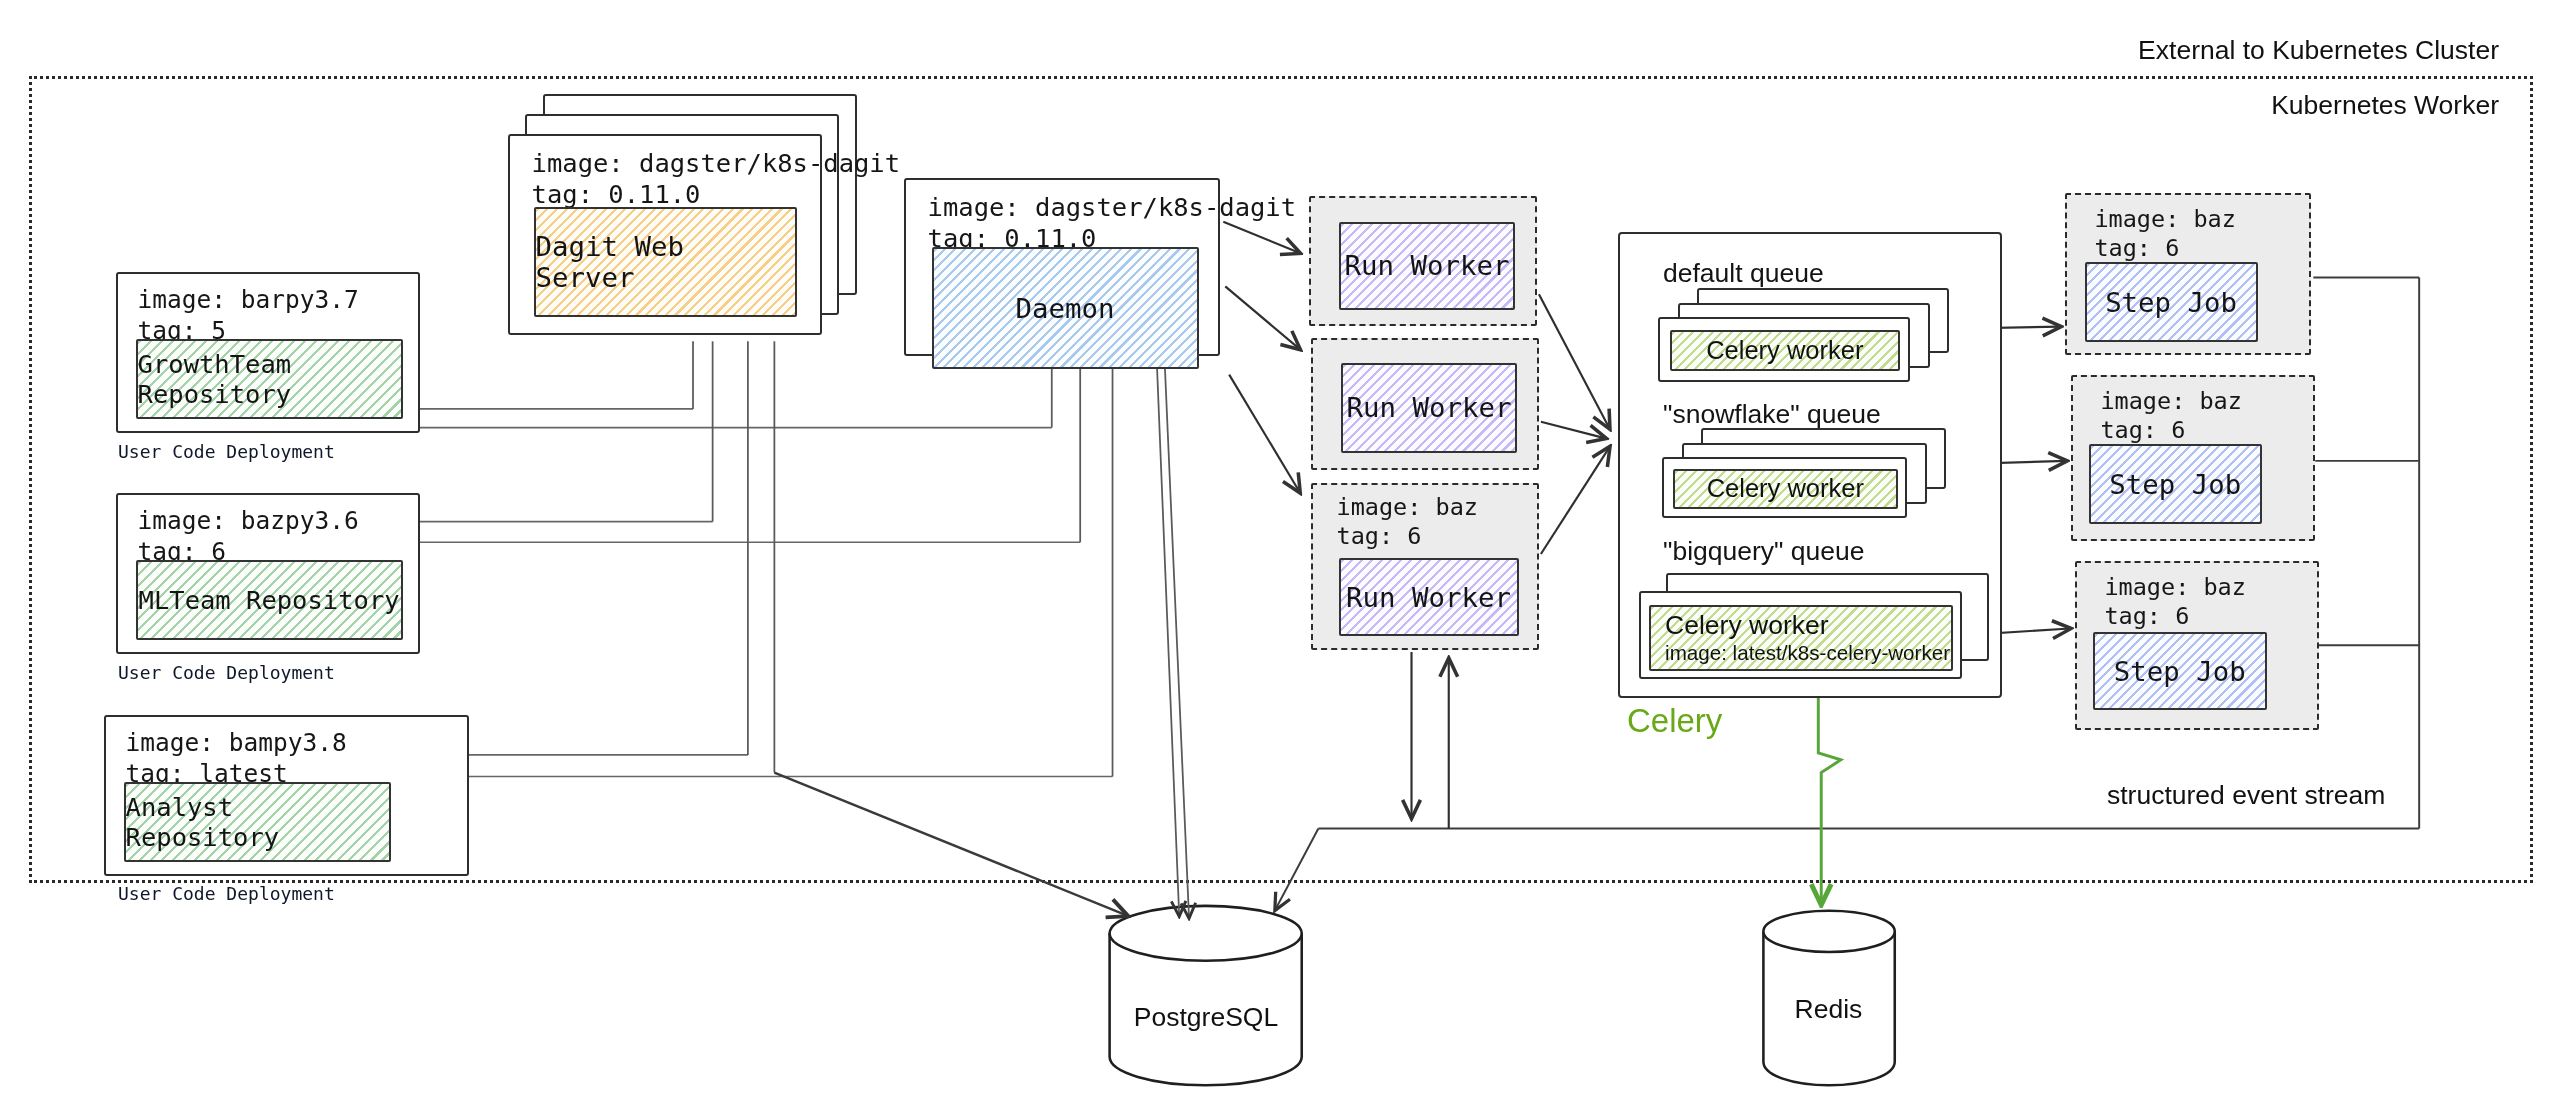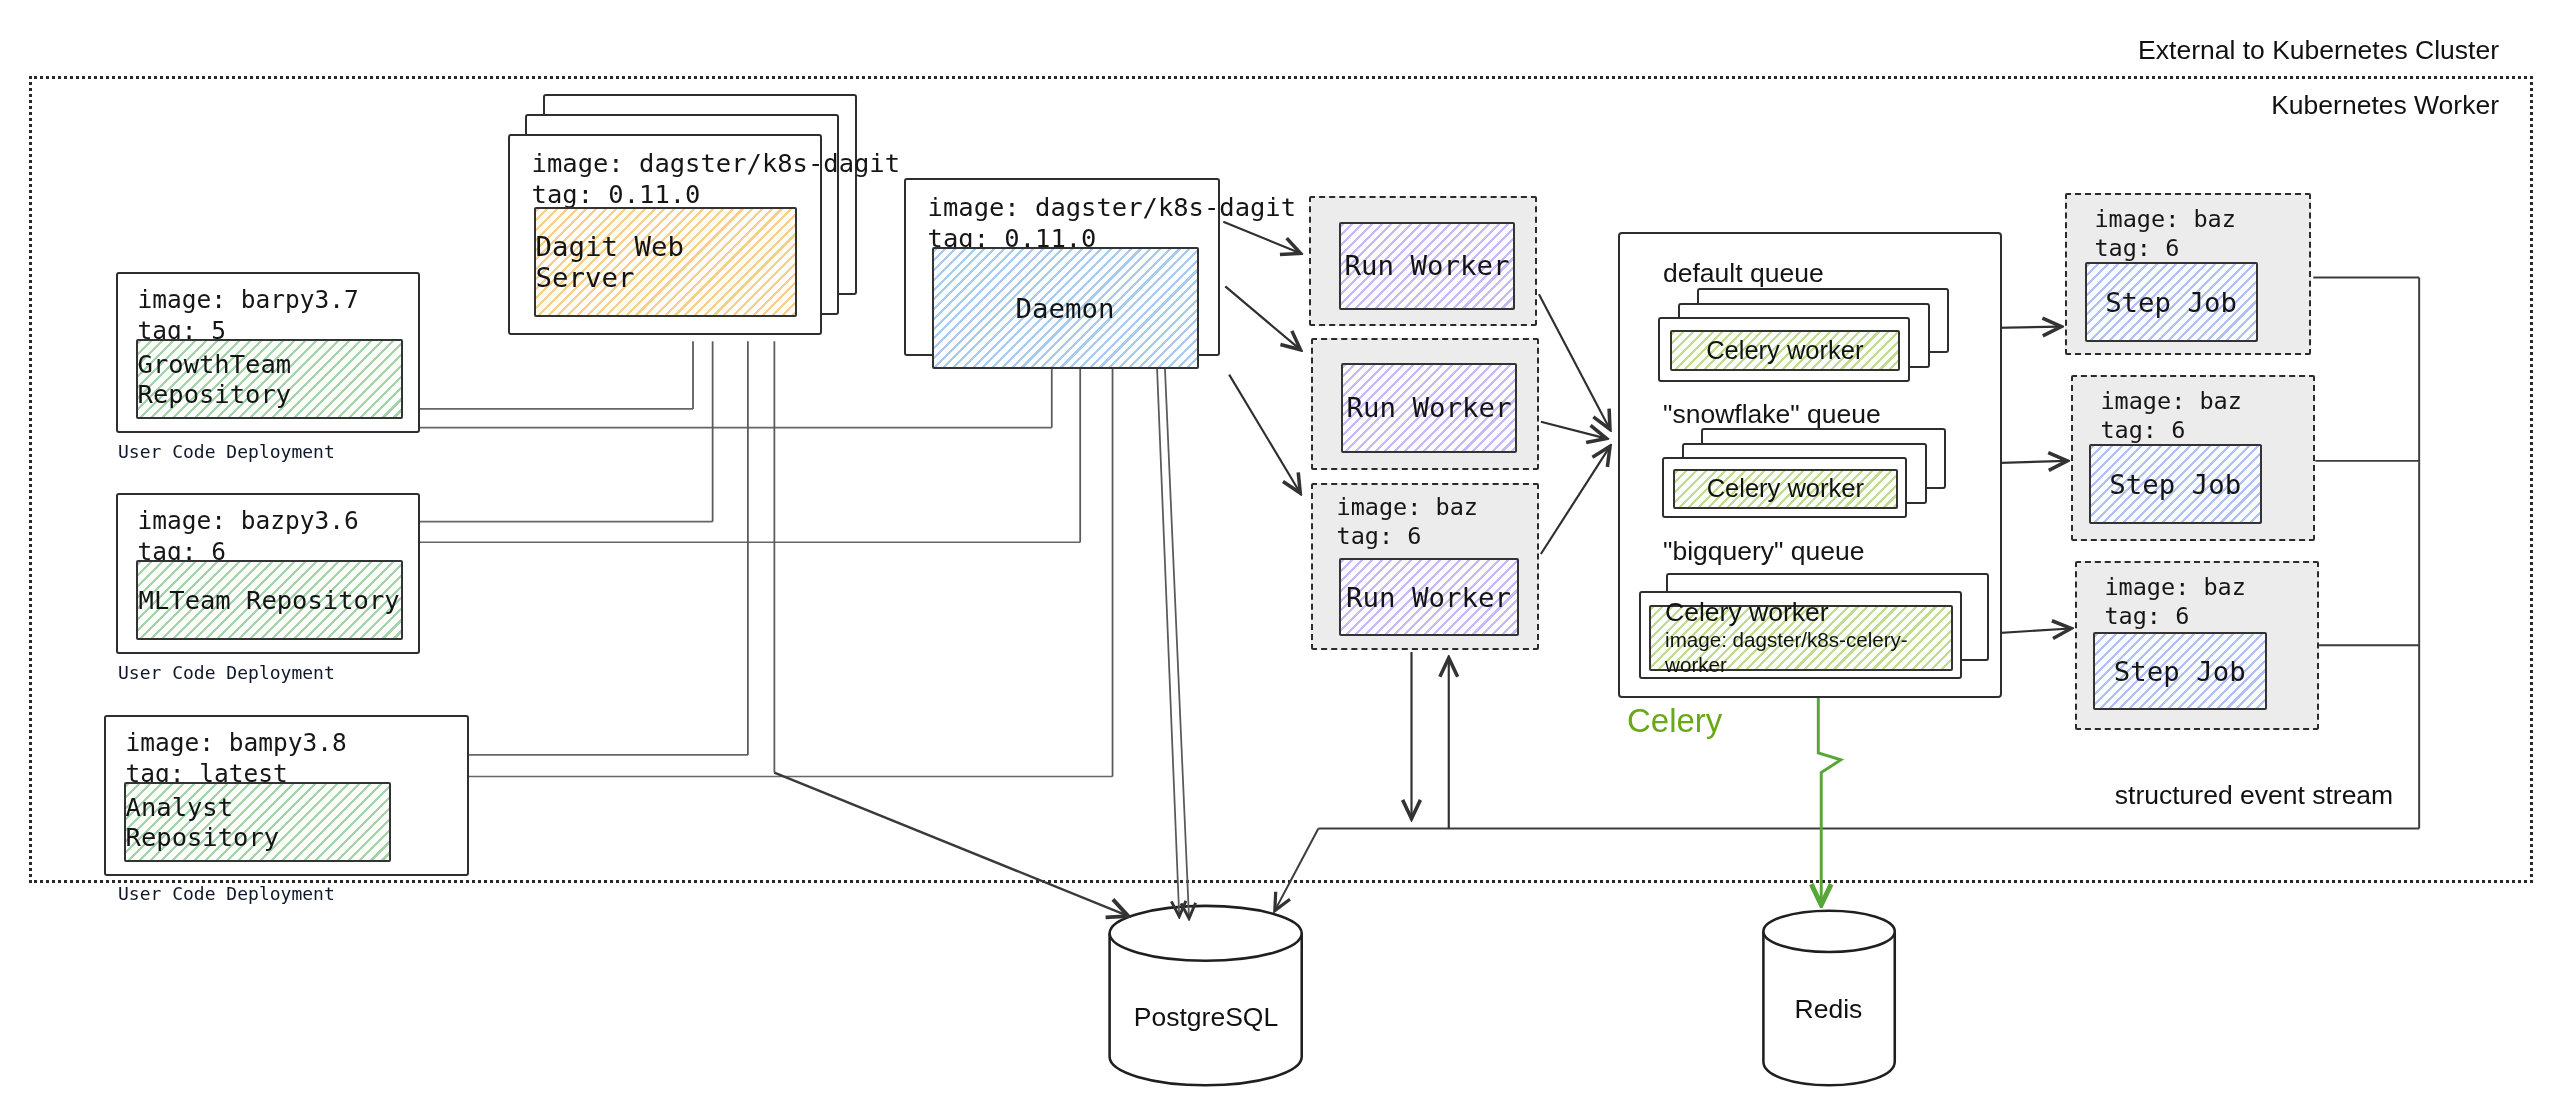--- a/index.html
+++ b/index.html
@@ -214,21 +214,21 @@
       <div class="inner hatch-lime" style="left:8.8px; top:9.8px; width:225px; height:40px;">
         <span class="sans" style="font-size:25.5px;">Celery worker</span>
       </div>
     </div>
 
     <div class="qlabel" style="left:43px; top:302px;">"bigquery" queue</div>
     <div class="layer" style="left:46px; top:339px; width:323px; height:88px;"></div>
     <div class="layer" style="left:18.6px; top:357px; width:323px; height:88px;">
       <div class="inner hatch-lime" style="left:8.8px; top:11.8px; width:304px; height:66px; flex-direction:column; align-items:flex-start; justify-content:center; padding-left:13.7px;">
         <span class="sans" style="font-size:26.5px; line-height:29px;">Celery worker</span>
-        <span class="sans" style="font-size:20.6px; line-height:25.5px;">image: dagster/k8s-celery-worker</span>
+        <span class="sans" style="font-size:20.6px; line-height:25.5px;">image: latest/k8s-celery-worker</span>
       </div>
     </div>
   </div>
   <div class="abs sans" style="left:1627px; top:702px; font-size:33px; color:#69a816;">Celery</div>
 
   <div class="dashedbox" style="left:2065px; top:193px; width:246px; height:162px;">
     <div class="codeline" style="padding:9.8px 0 0 27.4px; font-size:23.5px; line-height:29px;">image: baz</div>
     <div class="codeline" style="padding:0 0 0 27.4px; font-size:23.5px; line-height:29px;">tag: 6</div>
     <div class="inner hatch-indigo" style="left:17.6px; top:67px; width:173px; height:80px;">
       <span class="boxtitle">Step Job</span>
@@ -242,19 +242,19 @@
     </div>
   </div>
   <div class="dashedbox" style="left:2075px; top:561px; width:244px; height:169px;">
     <div class="codeline" style="padding:9.8px 0 0 27.4px; font-size:23.5px; line-height:29px;">image: baz</div>
     <div class="codeline" style="padding:0 0 0 27.4px; font-size:23.5px; line-height:29px;">tag: 6</div>
     <div class="inner hatch-indigo" style="left:15.7px; top:69px; width:174px; height:78px;">
       <span class="boxtitle">Step Job</span>
     </div>
   </div>
 
-  <div class="abs sans" style="left:2107px; top:780px; width:294px; text-align:center; font-size:26.5px;">structured event stream</div>
+  <div class="abs sans" style="left:2107px; top:780px; width:294px; text-align:left; font-size:26.5px;">structured event stream</div>
 
   <div class="dblabel" style="left:1110px; top:1002px; width:192px;">PostgreSQL</div>
   <div class="dblabel" style="left:1763px; top:994px; width:131px;">Redis</div>
 
 </div>
 
 
 </body></html>

